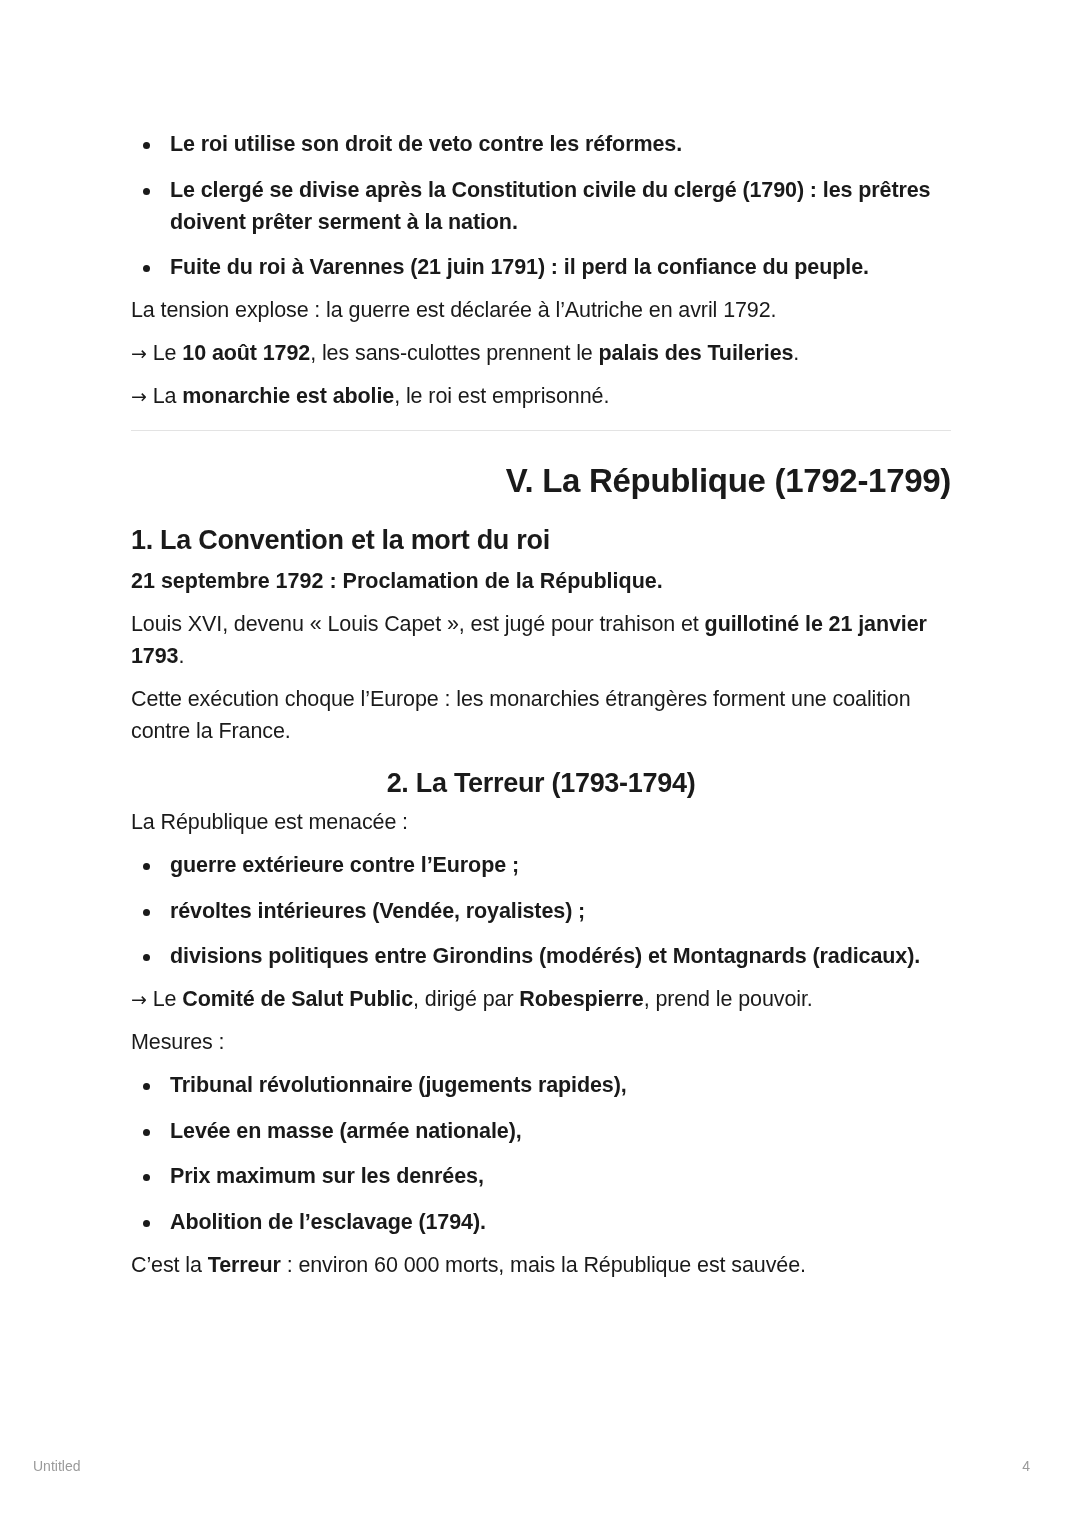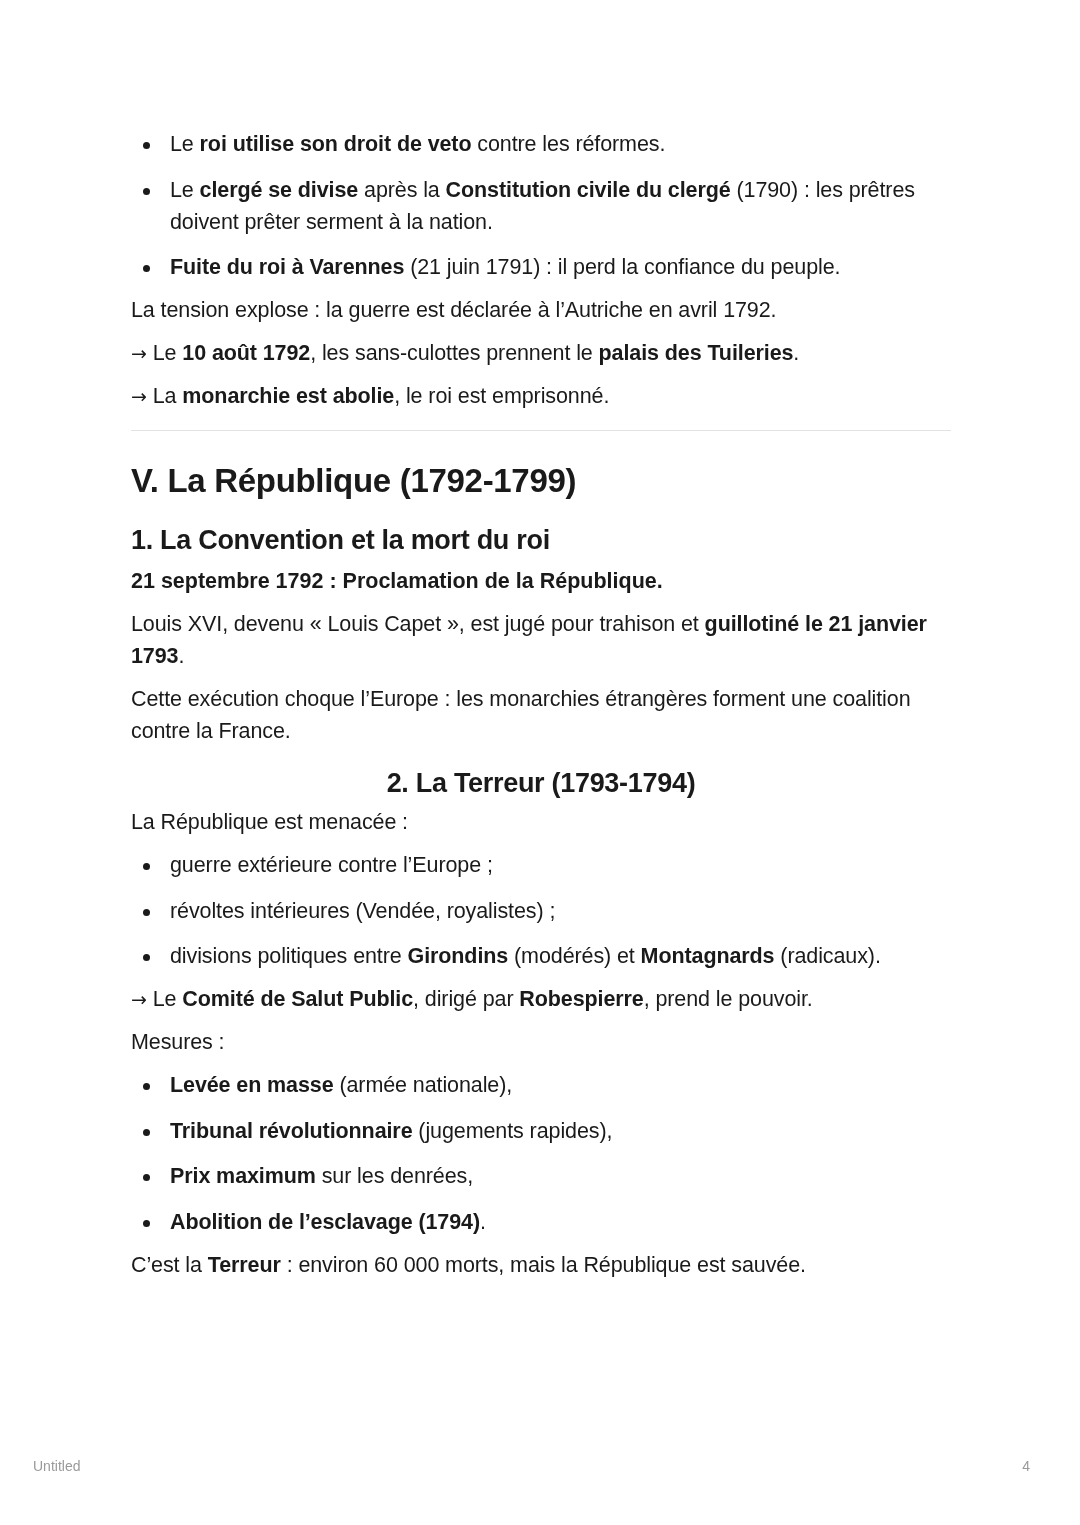--- a/index.html
+++ b/index.html
@@ -25,20 +25,21 @@
       font-size: 21.5px;
       line-height: 32px;
       margin: 0 0 11px 0;
       letter-spacing: -0.1px;
     }
     .p b { font-weight: 700; }
     ul.bullets {
       list-style: none;
       margin: 0 0 11px 0;
       padding: 0;
+      font-weight: bold;
     }
     ul.bullets li {
       position: relative;
       padding-left: 39px;
       font-size: 21.5px;
       line-height: 32px;
       margin-bottom: 13.5px;
       letter-spacing: -0.1px;
     }
     ul.bullets li:last-child { margin-bottom: 11px; }
@@ -56,20 +57,21 @@
       background: #e3e3e3;
       margin: 4px 0 0 0;
       border: none;
     }
     h1.h1 {
       font-size: 33px;
       font-weight: 700;
       line-height: 40px;
       margin: 30px 0 0 0;
       letter-spacing: -0.3px;
+      text-align: right;
     }
     h2.h2 {
       font-size: 27px;
       font-weight: 700;
       line-height: 34px;
       margin: 22px 0 8px 0;
       letter-spacing: -0.3px;
     }
     h2.h2.second { margin-top: 19px; margin-bottom: 6px; text-align: center; }
     .strong-line {
@@ -159,25 +161,25 @@
 
   <p class="p">
     <span class="arrow">→</span><span> Le </span><b>Comité de Salut Public</b><span>, dirigé par </span><b>Robespierre</b><span>, prend le pouvoir.</span>
   </p>
 
   <p class="p">Mesures :</p>
 
   <ul class="bullets">
     <li>
       <span class="bullet"></span>
-      <b>Levée en masse</b><span> (armée nationale),</span>
+      <b>Tribunal révolutionnaire</b><span> (jugements rapides),</span>
     </li>
     <li>
       <span class="bullet"></span>
-      <b>Tribunal révolutionnaire</b><span> (jugements rapides),</span>
+      <b>Levée en masse</b><span> (armée nationale),</span>
     </li>
     <li>
       <span class="bullet"></span>
       <b>Prix maximum</b><span> sur les denrées,</span>
     </li>
     <li>
       <span class="bullet"></span>
       <b>Abolition de l’esclavage (1794)</b><span>.</span>
     </li>
   </ul>

